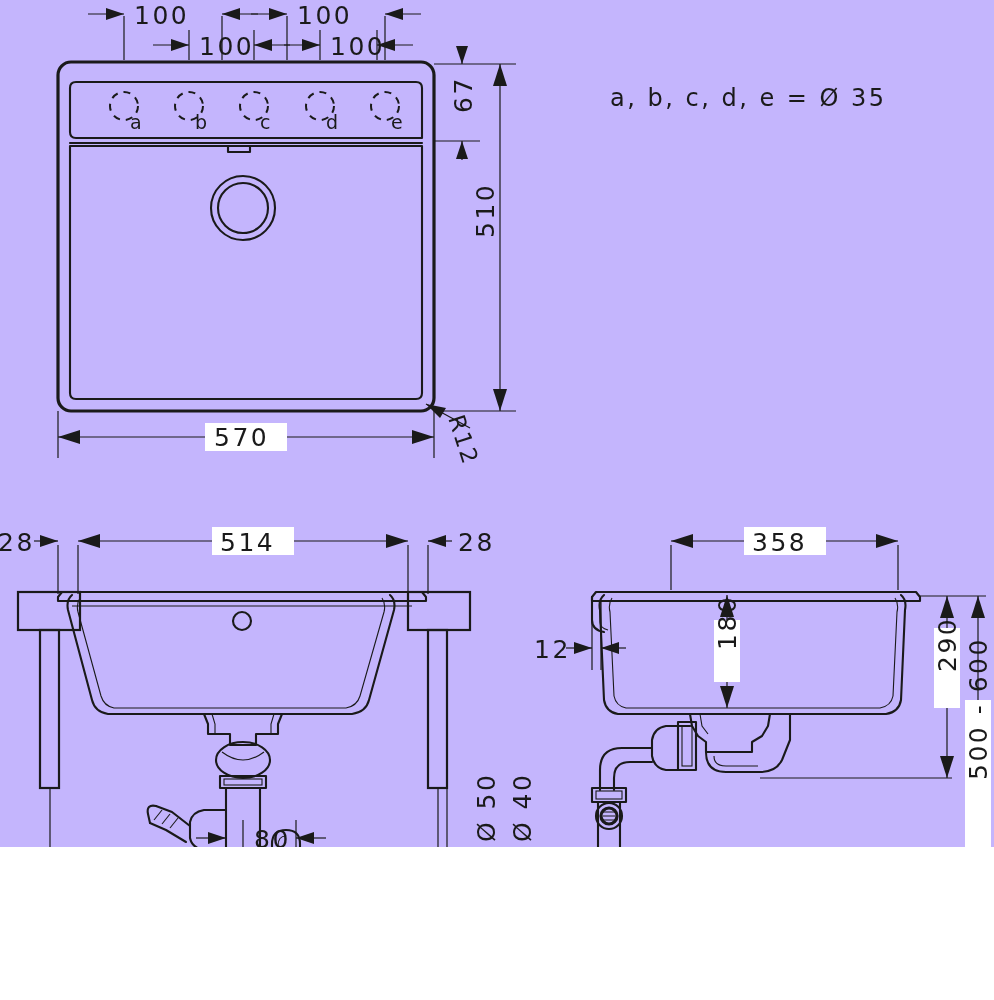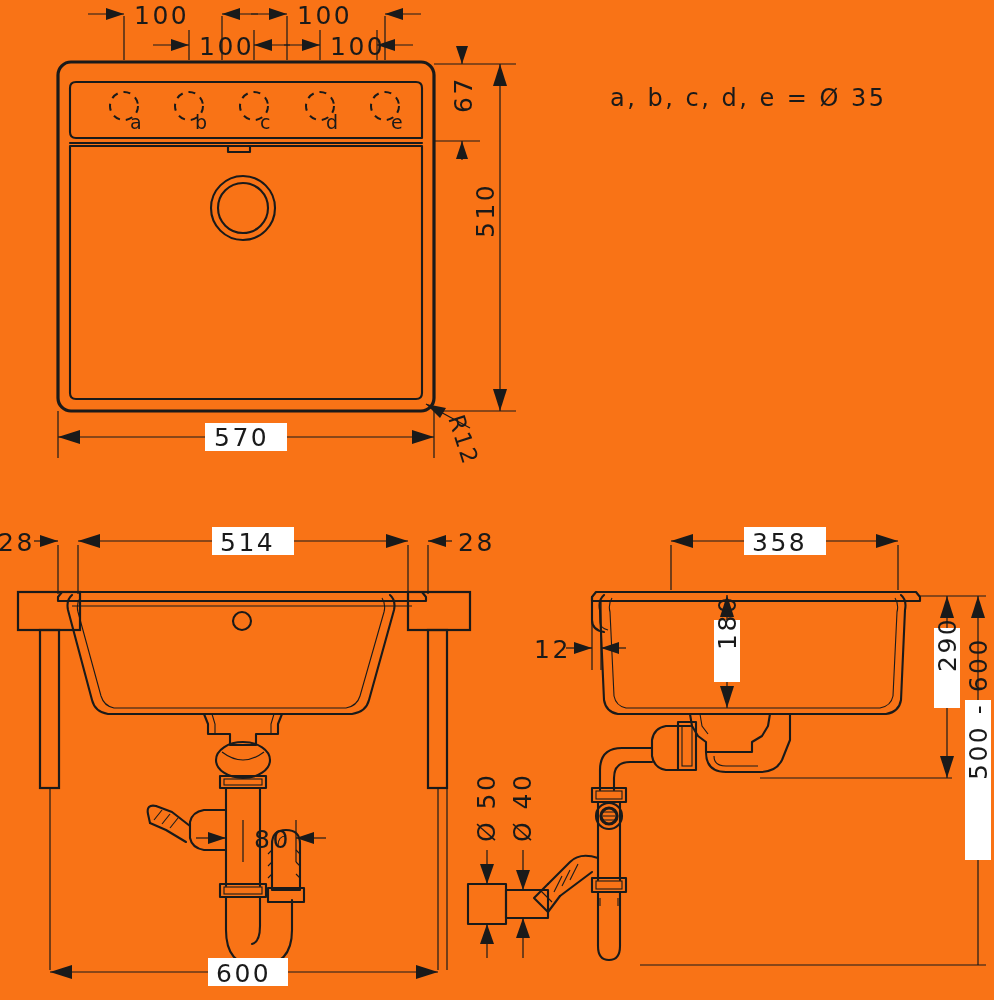--- a/index.html
+++ b/index.html
@@ -1,17 +1,17 @@
 <!DOCTYPE html>
 <html><head>
 <meta charset="utf-8">
 <style>
   html,body{margin:0;padding:0;background:#ffffff;}
   body{width:994px;height:1000px;font-family:"DejaVu Sans",sans-serif;}
-  #stage{position:relative;width:994px;height:1000px;overflow:hidden;background:#f97316;}
+  #stage{position:relative;width:994px;height:847px;overflow:hidden;background:#c4b5fd;}
   svg#drawing{position:absolute;left:0;top:0;width:994px;height:1000px;}
   .ln{stroke:#1a1a1a;fill:none;}
   .thin{stroke-width:1.1;}
   .thick{stroke-width:3.2;stroke-linejoin:round;stroke-linecap:round;}
   .med{stroke-width:2.1;stroke-linejoin:round;stroke-linecap:round;}
   .dim{stroke:#1a1a1a;stroke-width:1.2;fill:none;}
   .ext{stroke:#1a1a1a;stroke-width:1.2;fill:none;}
   .dash{stroke:#1a1a1a;stroke-width:2.0;fill:none;stroke-dasharray:7 6;stroke-linecap:butt;}
   .ah{fill:#1a1a1a;stroke:none;}
   .hatchbox{stroke:#1a1a1a;stroke-width:2.2;fill:none;}

